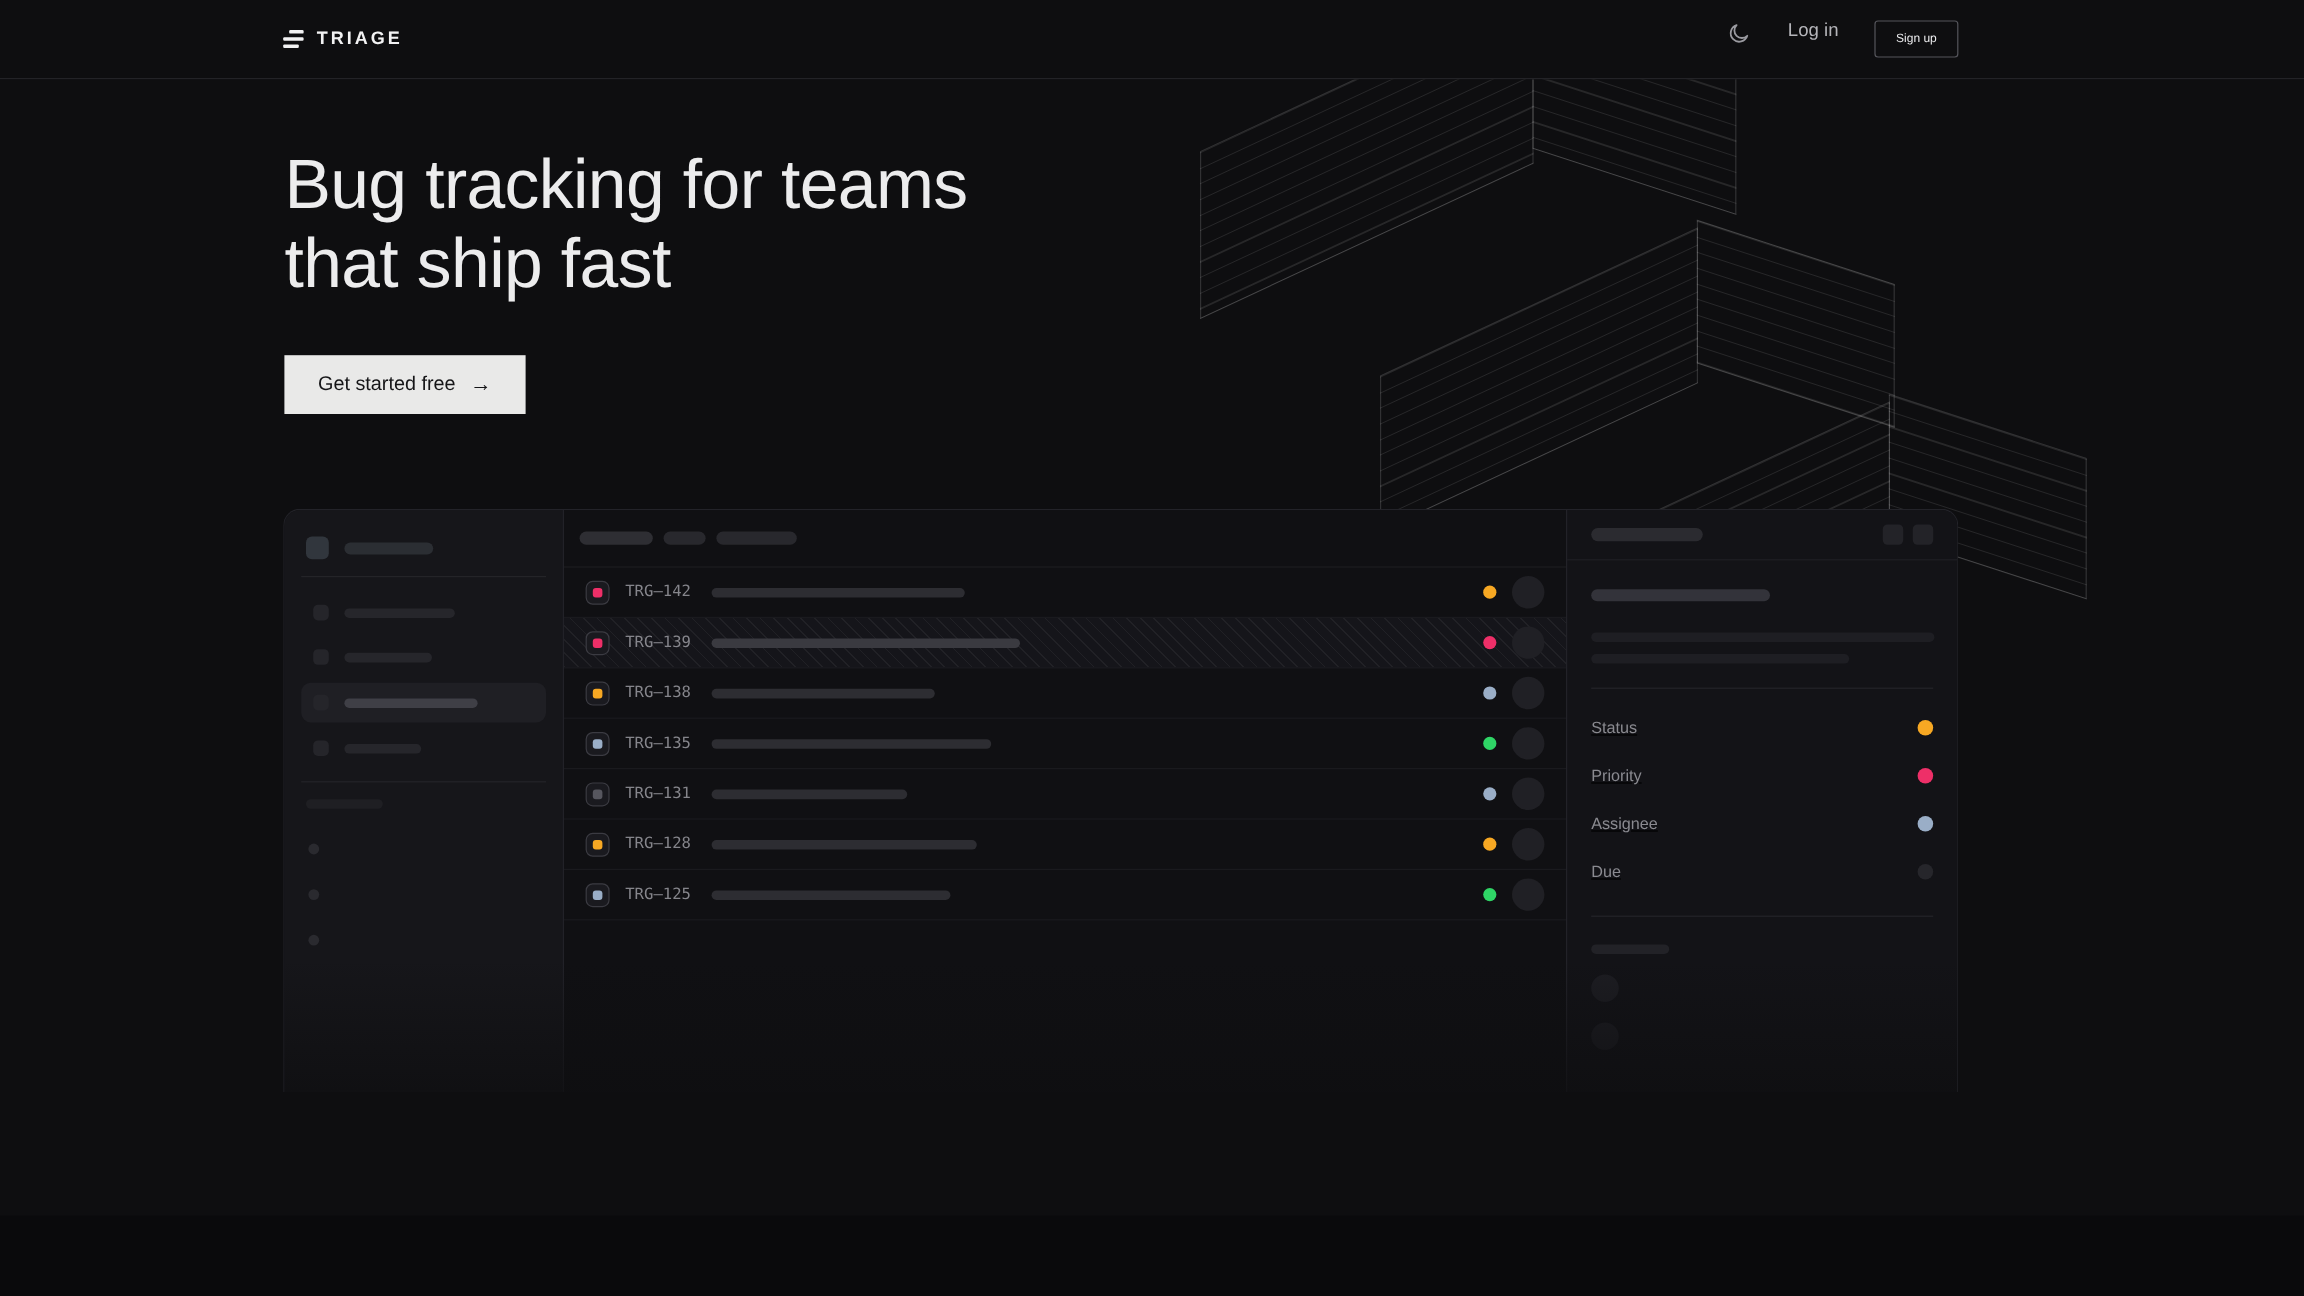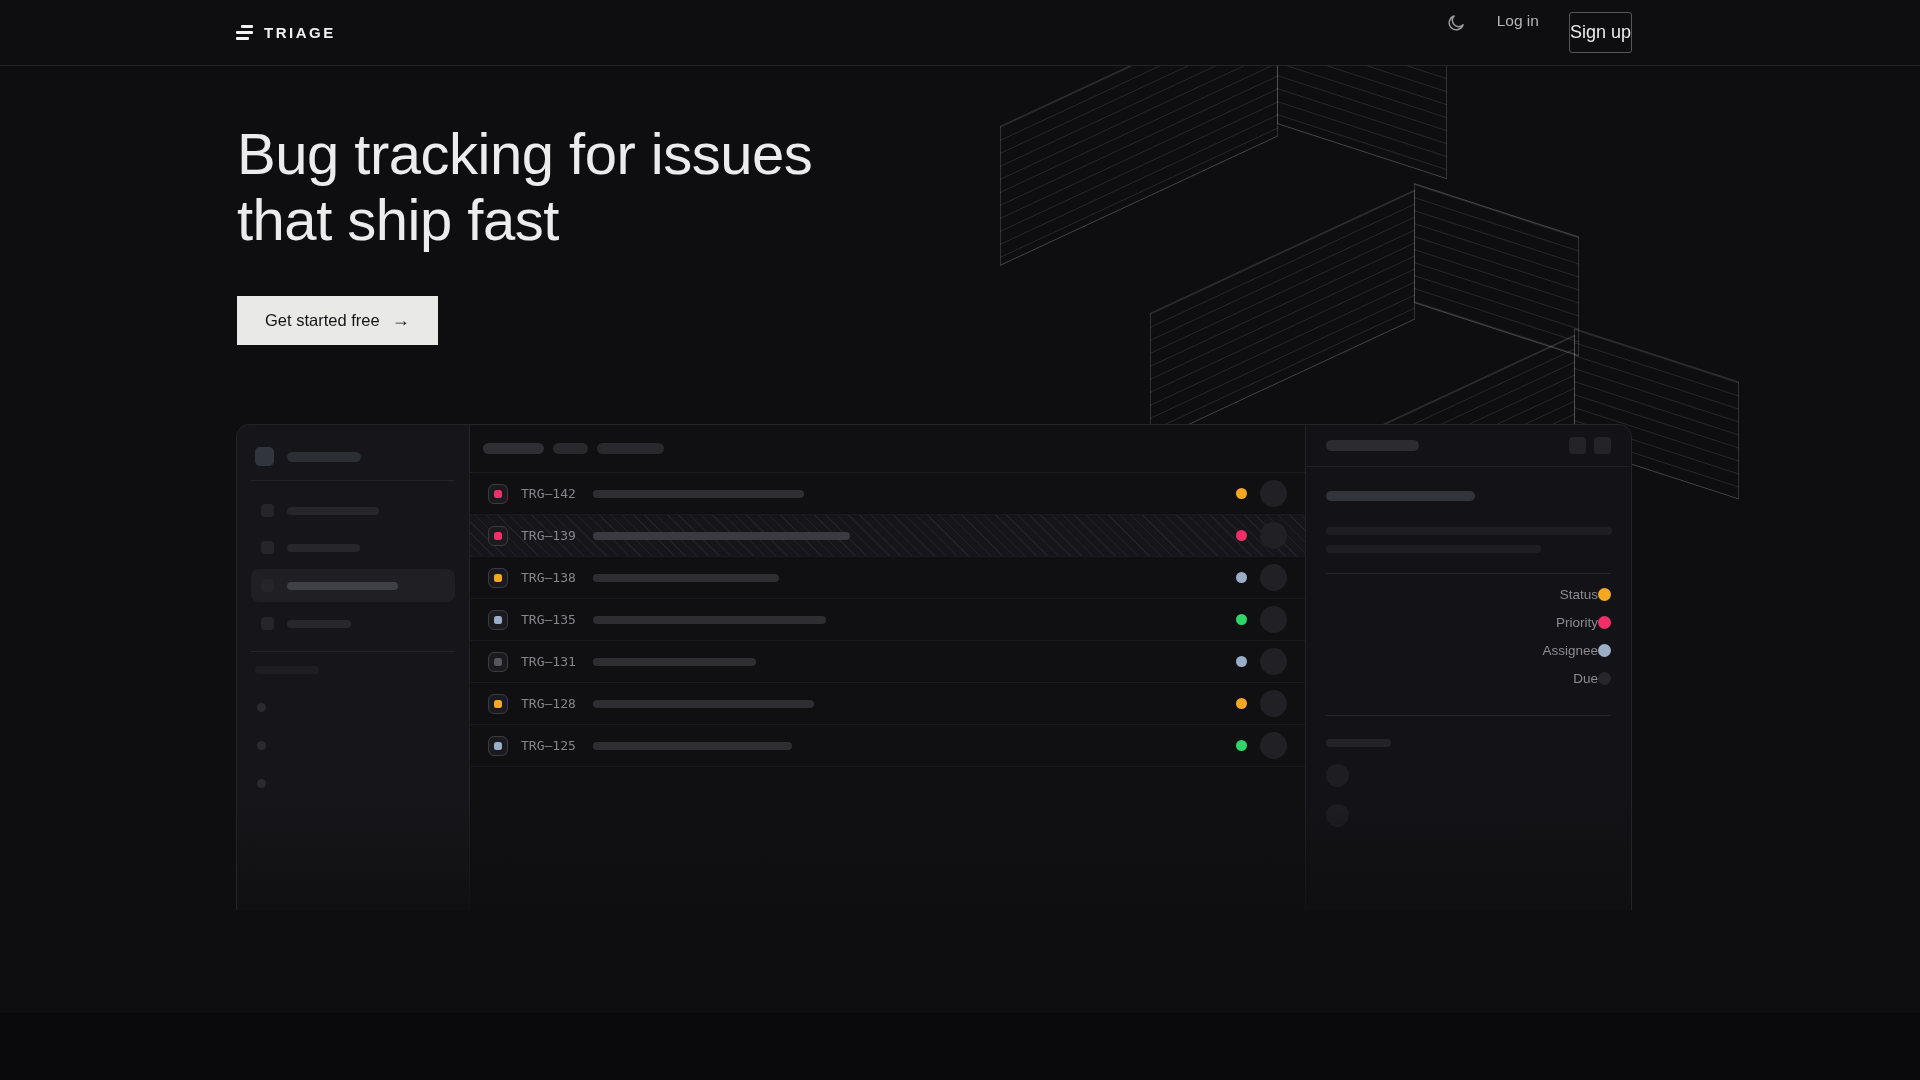--- a/index.html
+++ b/index.html
@@ -13,22 +13,22 @@
   .brand { display:flex; align-items:center; gap:11px; }
   .logo-mark { display:flex; flex-direction:column; gap:3px; width:17px; }
   .logo-mark span { height:3px; background:#f2f2f3; border-radius:1px; }
   .logo-mark span:nth-child(1){ width:12px; align-self:flex-end; }
   .logo-mark span:nth-child(2){ width:17px; }
   .logo-mark span:nth-child(3){ width:13px; }
   .brand-name { color:#f2f2f3; font-weight:700; font-size:15px; letter-spacing:2.5px; }
   .nav-right { display:flex; gap:30px; }
   .theme-btn { width:22px; height:22px; display:flex; align-items:center; justify-content:center; cursor:pointer; }
   .login { color:#b4b4b9; font-size:15.5px; cursor:pointer; }
-  .signup { border:1px solid #55555b; color:#ececee; background:transparent; font-size:18px;
-            padding:9px 0; border-radius:3px; cursor:pointer; font-family:inherit; }
+  .signup { border:1px solid #55555b; color:#ececee; background:transparent; font-size:10px;
+            padding:9px 17px; border-radius:3px; cursor:pointer; font-family:inherit; }
 
   
   .hero { position:relative; height:947px; background:#0e0e10; overflow:hidden; }
   .hero-content { position:relative; z-index:3; margin-left:237px; padding-top:55px; }
   h1 { color:#ececed; font-size:58px; line-height:1.13; font-weight:500; letter-spacing:-0.5px; }
   .subtitle { margin-top:34px; color:#96969b; font-size:19px; line-height:31px; }
   .cta { margin-top:44px; display:inline-flex; align-items:center; gap:12px; background:#e9e9e8;
          color:#151517; border:none; font-family:inherit; font-size:16.5px; font-weight:500;
          padding:0 28px; height:49px; cursor:pointer; }
   .cta .arrow { font-size:18px; }
@@ -88,21 +88,21 @@
   .panel-head { height:42px; border-bottom:1px solid #202025; display:flex; align-items:center; padding:0 20px; }
   .panel-head .bar { width:93px; height:11px; background:#2b2b30; }
   .panel-head .spacer { flex:1; }
   .ph-btn { width:17px; height:17px; border-radius:4px; background:#232328; margin-left:8px; cursor:pointer; }
   .panel-body { padding:20px; }
   .p-title { width:149px; height:10px; border-radius:99px; background:#33333a; margin-top:4px; }
   .p-line { height:8px; border-radius:99px; background:#1e1e23; }
   .p-line.l1 { width:286px; margin-top:26px; }
   .p-line.l2 { width:215px; margin-top:10px; }
   .p-div { height:1px; background:#25252a; margin-top:20px; }
-  .field { display:flex; align-items:center; justify-content:flex-end; margin-top:13px; }
+  .field { display:flex; align-items:center; justify-content:space-between; margin-top:25px;text-decoration:underline; }
   .field-label { color:#8a8a90; font-size:13.5px; }
   .field-dot { width:13px; height:13px; border-radius:50%; }
   .p-small { width:65px; height:8px; border-radius:99px; background:#222227; margin-top:23px; }
   .p-avatar { width:23px; height:23px; border-radius:50%; background:#1d1d22; margin-top:17px; }
 
   
   .footer { height:67px; background:#0a0a0c; }
 </style>
 </head>
 <body>
@@ -140,21 +140,21 @@
       <div class="p pL" style="width:265px;height:130px;"></div>
       <div class="p pR" style="left:264px;width:165px;height:120px;"></div>
     </div>
     <div class="ribbon" style="left:1310px; top:272px;">
       <div class="p pL" style="width:265px;height:128px;"></div>
       <div class="p pR" style="left:264px;width:165px;height:118px;"></div>
     </div>
   </div>
 
   <div class="hero-content">
-    <h1><span>Bug tracking for issues</span><br>
+    <h1><span>Bug tracking for teams</span><br>
         <span>that ship fast</span></h1>
     <button class="cta">
       <span>Get started free</span>
       <span class="arrow">→</span>
     </button>
   </div>
 
   <div class="card">
 
     <aside class="sb">

